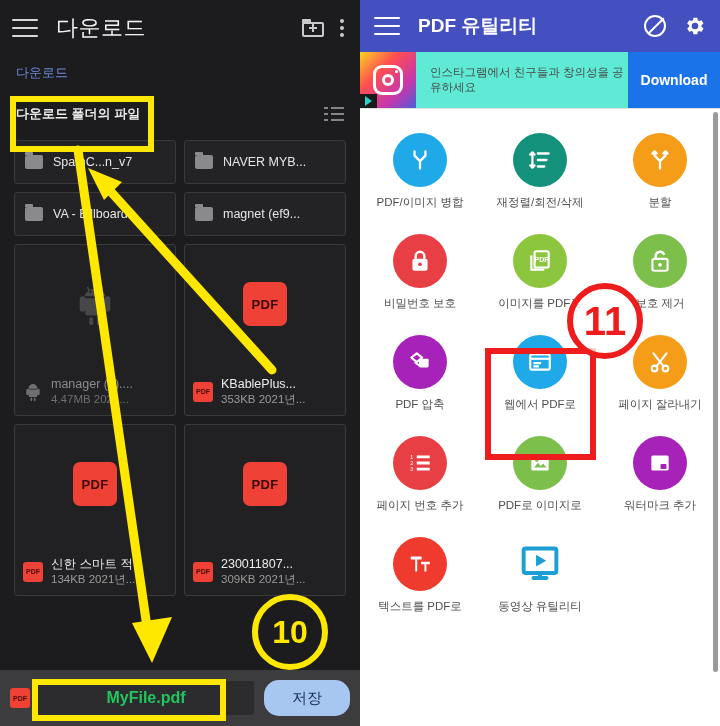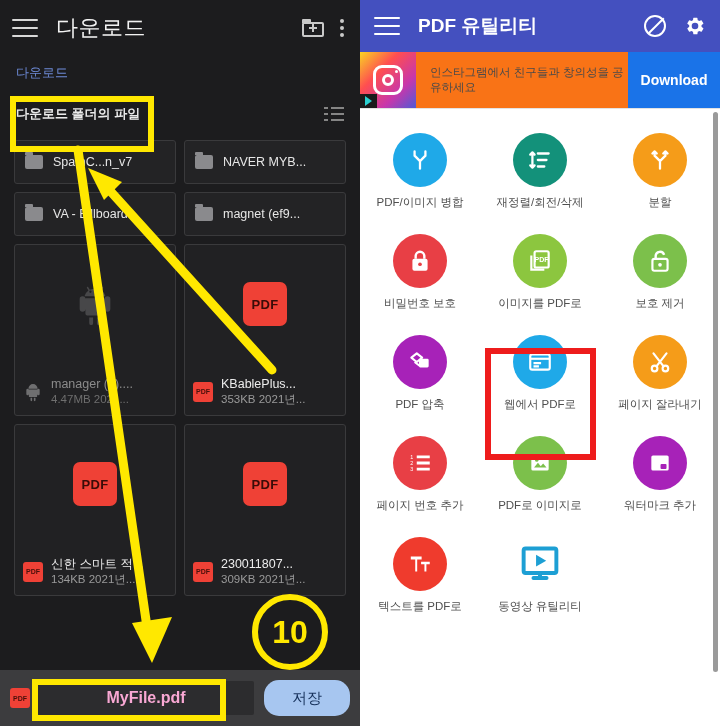--- a/index.html
+++ b/index.html
@@ -50,34 +50,34 @@
   .apksmall{width:20px;height:20px;margin-right:8px;flex:none;opacity:.45;}
   .file-texts{min-width:0;}
   .file-name{color:#ececec;font-size:12.5px;white-space:nowrap;overflow:hidden;line-height:16px;}
   .file-name.dim{color:#8b8b8b;}
   .file-sub{color:#9a9a9a;font-size:11.5px;white-space:nowrap;overflow:hidden;line-height:15px;}
   .file-sub.dim{color:#6e6e6e;}
 
   
   .savebar{position:absolute;left:0;right:0;bottom:0;height:56px;background:#3c3c3e;display:flex;align-items:center;padding:0 10px;box-sizing:border-box;z-index:6;}
   .savebar .pdfsmall{margin-right:8px;}
-  .fname-field{flex:1;height:34px;background:#2c2c2e;border-radius:2px;display:flex;align-items:center;justify-content:center;color:#f9a8d4;font-size:16px;font-weight:bold;margin-right:10px;}
+  .fname-field{flex:1;height:34px;background:#2c2c2e;border-radius:2px;display:flex;align-items:center;justify-content:center;color:#22c55e;font-size:16px;font-weight:bold;margin-right:10px;}
   .save-btn{width:86px;height:36px;background:#a7c6f0;border-radius:15px;color:#16315b;font-size:15px;display:flex;align-items:center;justify-content:center;}
 
   
   .right{position:relative;width:360px;height:726px;background:#ffffff;overflow:hidden;}
   .r-appbar{height:52px;background:#4450bf;display:flex;align-items:center;padding:0 14px;}
   .r-appbar .hamb i{background:#ffffff;}
   .r-title{color:#ffffff;font-size:19px;font-weight:bold;flex:1;}
   .r-actions{display:flex;align-items:center;gap:18px;}
   .ico-block{width:22px;height:22px;border:2px solid #ffffff;border-radius:50%;position:relative;box-sizing:border-box;}
   .ico-block:after{content:"";position:absolute;left:-1px;top:8px;width:22px;height:2px;background:#ffffff;transform:rotate(-45deg);}
   .ico-gear{width:22px;height:22px;position:relative;}
 
-  .adbar{height:56px;background:#f97316;display:flex;align-items:stretch;border-bottom:1px solid #e3e3e3;}
+  .adbar{height:56px;background:#5eead4;display:flex;align-items:stretch;border-bottom:1px solid #e3e3e3;}
   .ad-img{width:56px;flex:none;position:relative;background:linear-gradient(135deg,#f9d423 0%,#ff4e50 35%,#c837ab 70%,#4f5bd5 100%);}
   .ad-ig{position:absolute;left:50%;top:50%;transform:translate(-50%,-50%);width:30px;height:30px;border:3px solid #fff;border-radius:9px;box-sizing:border-box;}
   .ad-ig:before{content:"";position:absolute;left:50%;top:50%;transform:translate(-50%,-50%);width:12px;height:12px;border:3px solid #fff;border-radius:50%;box-sizing:border-box;}
   .ad-ig:after{content:"";position:absolute;right:2px;top:2px;width:3px;height:3px;border-radius:50%;background:#fff;}
   .adchoice{position:absolute;left:0;bottom:0;width:17px;height:14px;background:#1b1b1b;display:flex;align-items:center;justify-content:center;}
   .adchoice b{width:0;height:0;border-left:7px solid #2ad0d0;border-top:5px solid transparent;border-bottom:5px solid transparent;display:block;}
   .ad-text{flex:1;display:flex;align-items:center;padding-left:14px;color:#4a4a4a;font-size:11.5px;}
   .ad-cta{width:92px;flex:none;background:#1a73e8;color:#fff;font-size:14px;font-weight:bold;display:flex;align-items:center;justify-content:center;}
 
   .tool-grid{display:grid;grid-template-columns:repeat(3,1fr);padding:14px 0 0;}
@@ -420,15 +420,16 @@
         <path d="M78 150 L148 634" stroke="#FFE800" stroke-width="9" stroke-linecap="round" fill="none"></path>
         <path d="M152 663 L132 623 L172 617 Z" fill="#FFE800"></path>
       </g>
     </svg>
 
     <div class="hl-box" style="left:10px;top:96px;width:144px;height:56px;"></div>
     <div class="hl-box" style="left:32px;top:679px;width:194px;height:42px;"></div>
     <div class="hl-box red" style="left:485px;top:348px;width:111px;height:112px;"></div>
 
     <div class="circ-num circ-yellow" style="left:252px;top:594px;width:76px;height:76px;">10</div>
+    <div class="circ-num circ-red" style="left:567px;top:283px;width:76px;height:76px;">11</div>
   </div>
 
 </div>
 
 </body></html>

